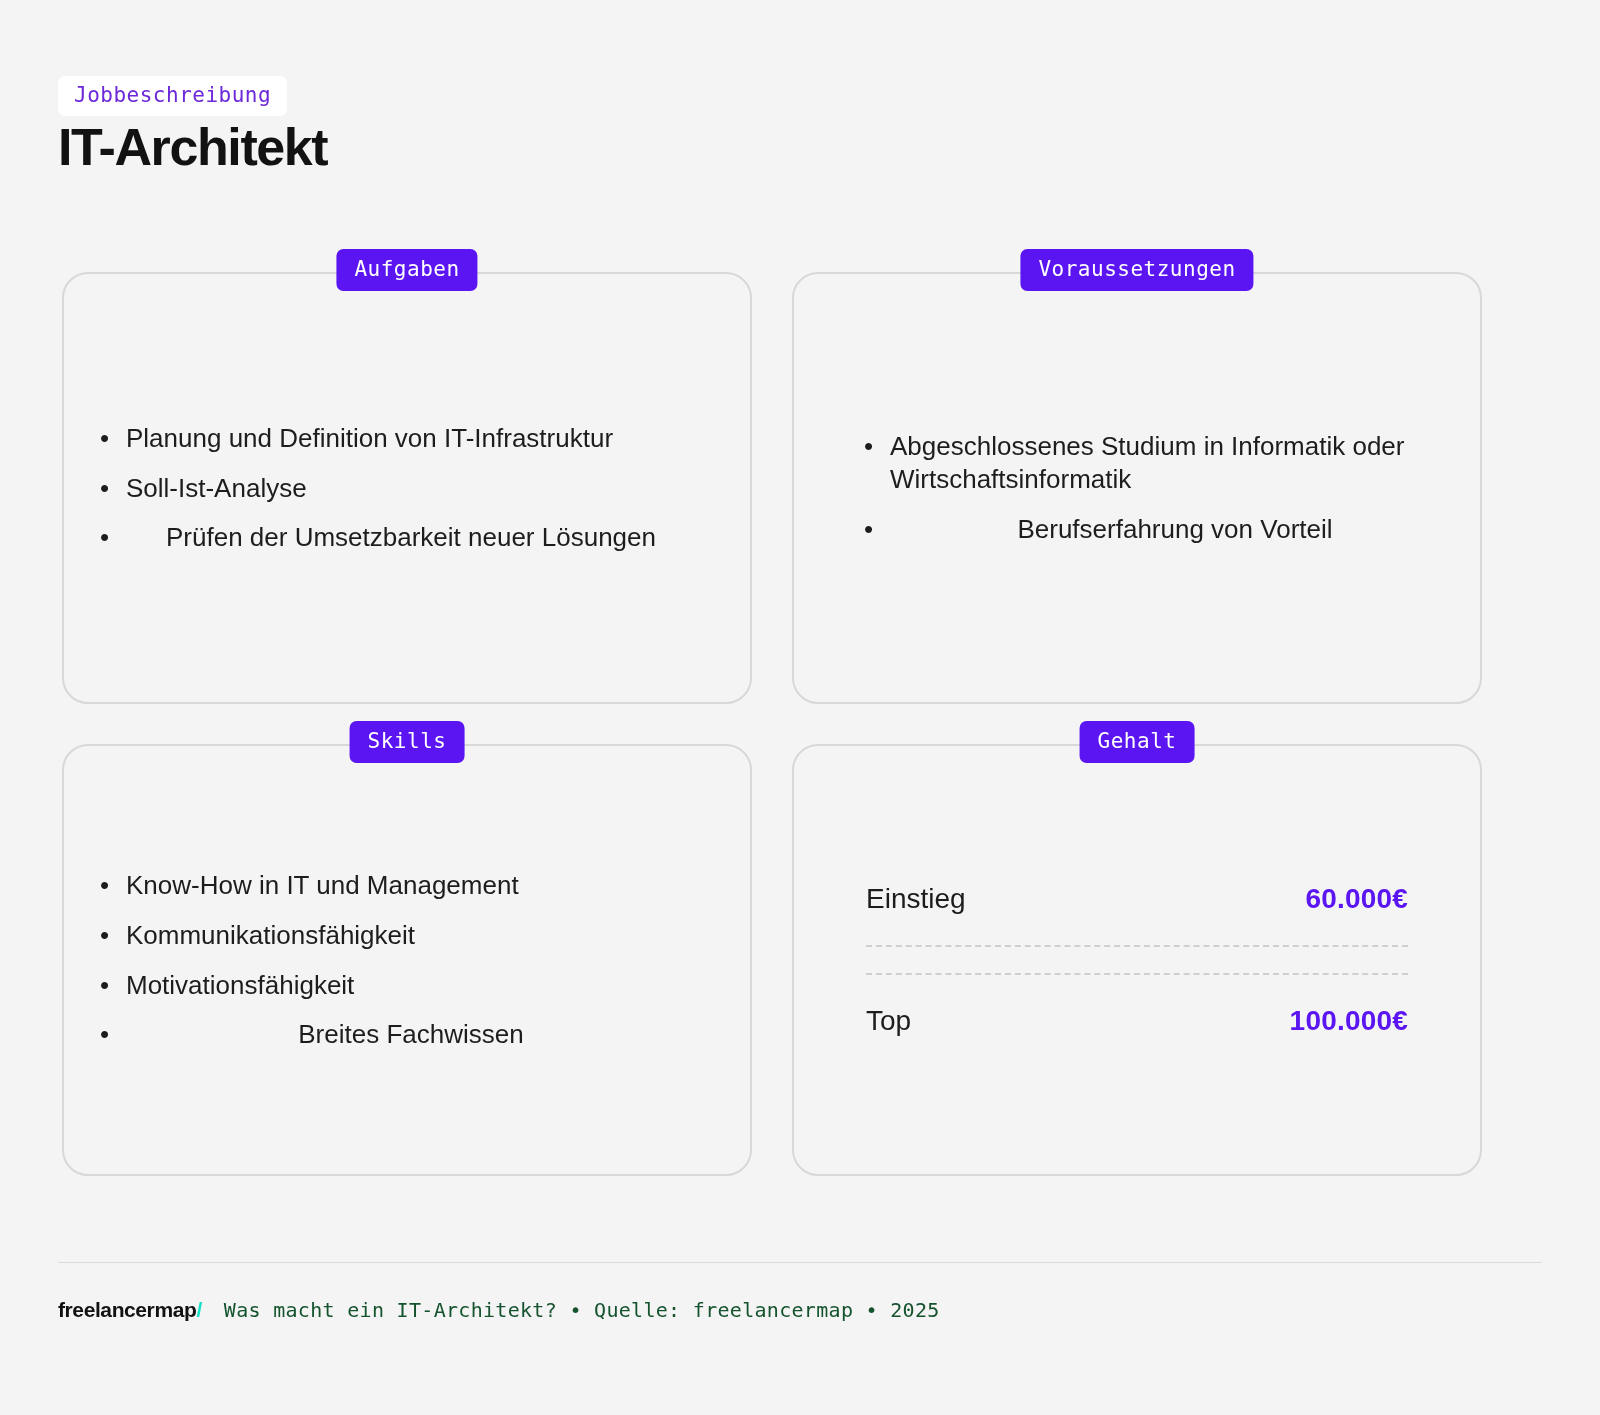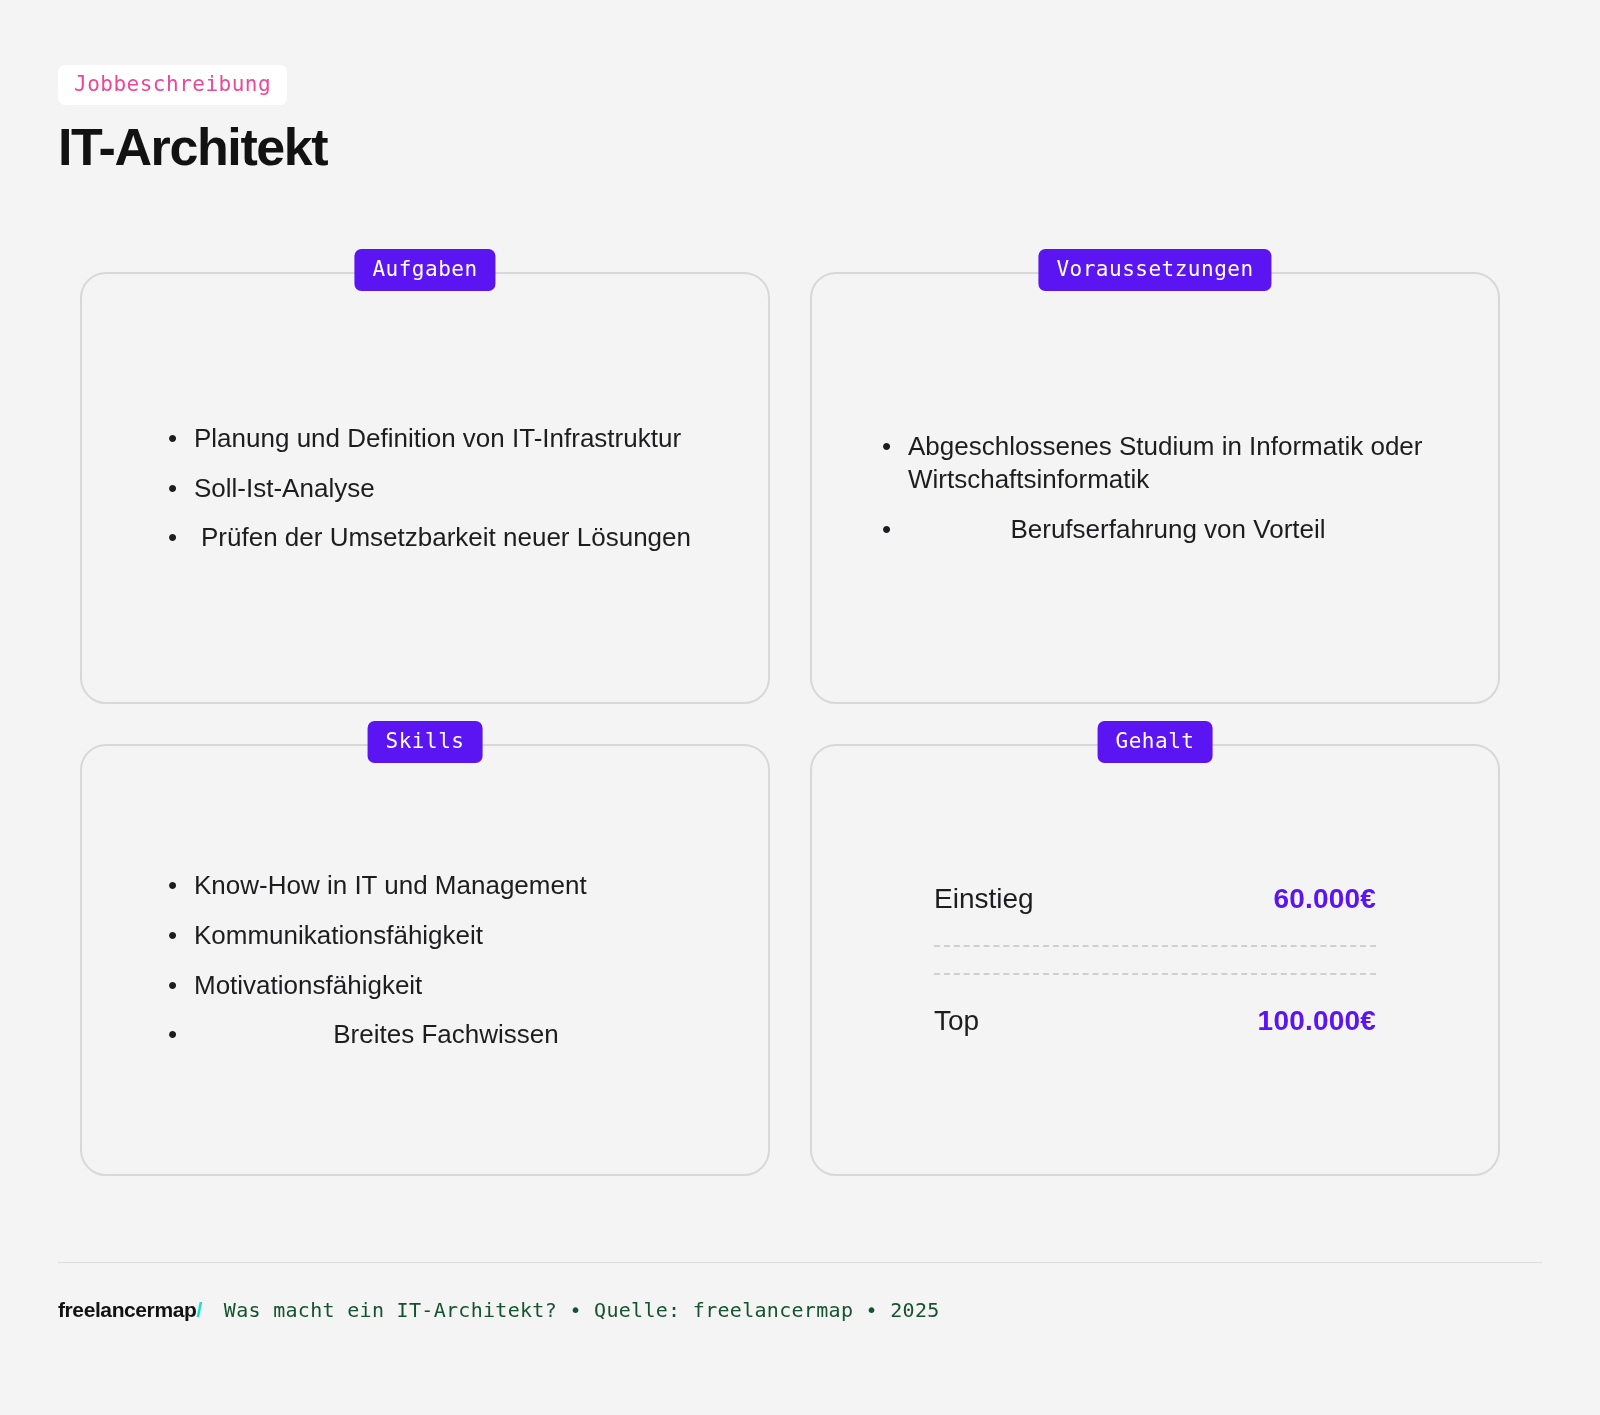--- a/index.html
+++ b/index.html
@@ -15,45 +15,45 @@
     position: relative;
     width: 1600px;
     height: 1415px;
     padding: 0;
   }
 
   
   .eyebrow {
     position: absolute;
     left: 58px;
-    top: 65px;
+    top: 76px;
     background: #ffffff;
     border-radius: 7px;
     padding: 9px 16px 10px 16px;
     font-family: "DejaVu Sans Mono", monospace;
     font-size: 21px;
     letter-spacing: 0.5px;
-    color: #ec4899;
+    color: #6d28d9;
     line-height: 1;
   }
   .title {
     position: absolute;
     left: 58px;
     top: 118px;
     font-size: 52px;
     font-weight: 700;
     letter-spacing: -1.4px;
     color: #121212;
     line-height: 1.15;
   }
 
   
   .grid {
     position: absolute;
-    left: 80px;
+    left: 62px;
     top: 272px;
     width: 1480px;
     display: grid;
     grid-template-columns: 690px 690px;
     grid-template-rows: 432px 432px;
     column-gap: 100px;
     row-gap: 78px;
     gap: 40px;
   }
   .card-wrap { position: relative; }
@@ -79,21 +79,21 @@
     line-height: 1;
     white-space: nowrap;
   }
   .card-body {
     position: absolute;
     left: 0; right: 0;
     top: 0; bottom: 0;
     display: flex;
     flex-direction: column;
     justify-content: center;
-    padding: 30px 72px;
+    padding: 30px 22px;
   }
   ul.bullets {
     list-style: none;
     padding-left: 42px;
   }
   ul.bullets li {
     position: relative;
     font-size: 26px;
     line-height: 1.26;
     color: #1d1d1f;

